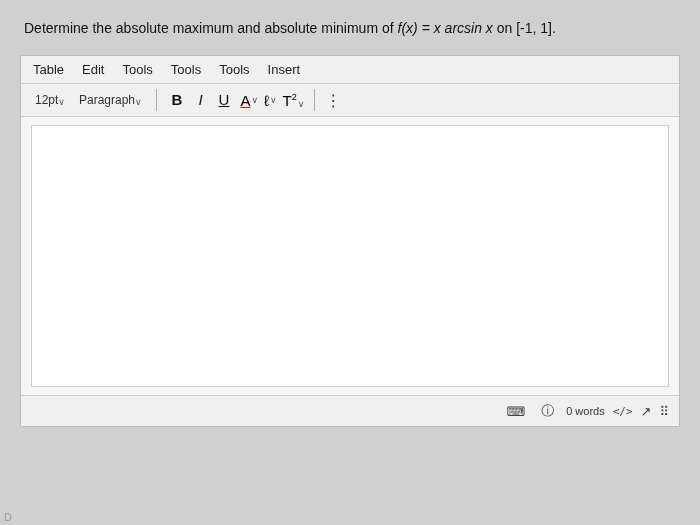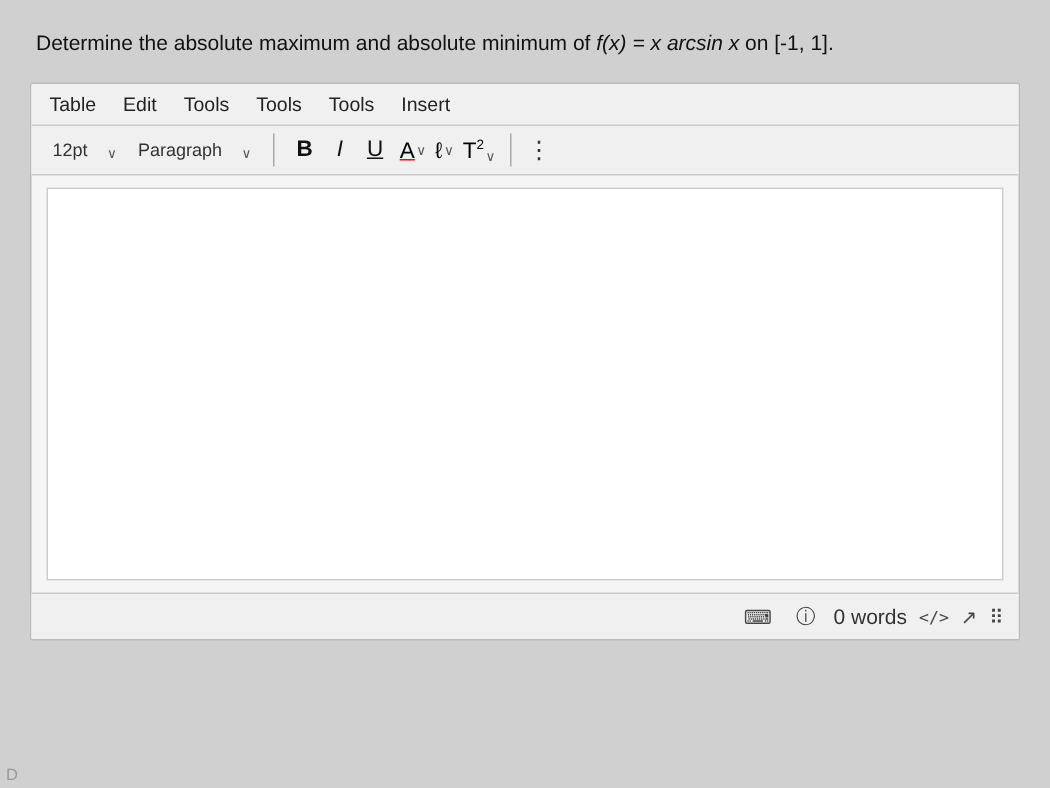--- a/index.html
+++ b/index.html
@@ -60,21 +60,21 @@
       padding: 5px 10px;
       gap: 6px;
       border-bottom: 1px solid #ccc;
       background: #f0f0f0;
       flex-wrap: wrap;
     }
 
     .toolbar-select {
       display: flex;
       align-items: flex-end;
-      gap: 13px;
+      gap: 0;
       font-size: 12px;
       cursor: pointer;
       color: #333;
       padding: 2px 4px;
     }
 
     .toolbar-select .chevron {
       font-size: 9px;
       color: #555;
     }
@@ -163,21 +163,21 @@
 
     .status-bar .icon-btn {
       font-size: 13px;
       cursor: pointer;
       color: #444;
       padding: 2px 4px;
     }
 
     .word-count {
       color: #333;
-      font-size: 14px;
+      font-size: 11px;
     }
 
     .code-btn {
       font-size: 11px;
       color: #444;
       cursor: pointer;
       font-family: monospace;
     }
 
     .expand-btn {

